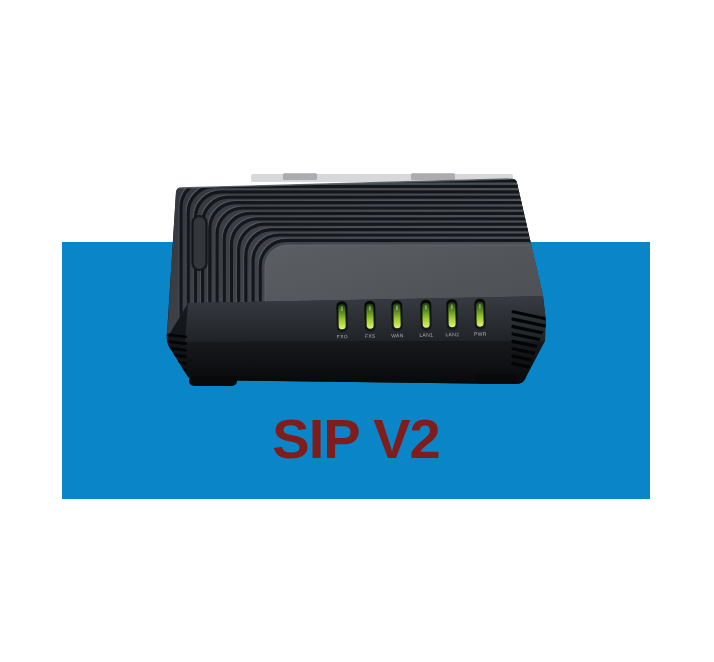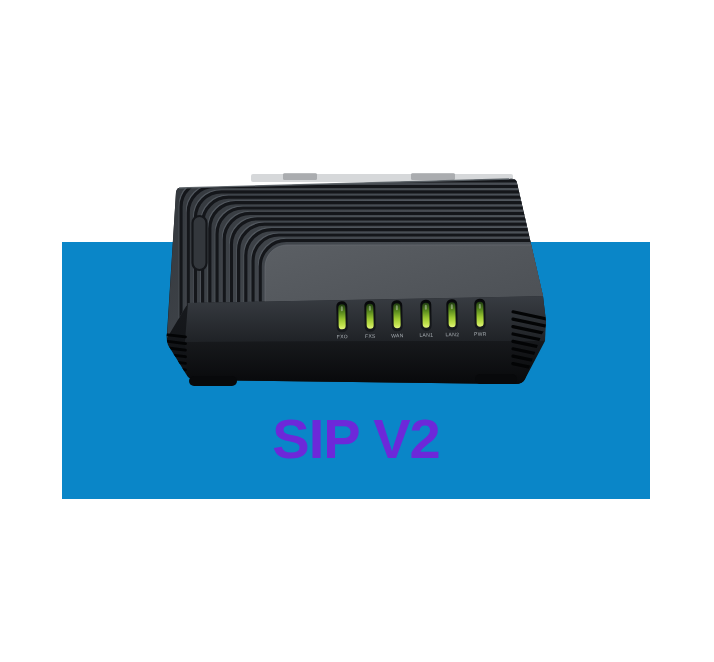--- a/index.html
+++ b/index.html
@@ -19,21 +19,21 @@
   }
   .product-title {
     position: absolute;
     left: 62px; top: 411px;
     width: 588px;
     text-align: center;
     font-size: 56px;
     line-height: 1;
     font-weight: bold;
     letter-spacing: -1px;
-    color: #6d28d9;
+    color: #7f1d1d;
     user-select: none;
   }
   .device-svg {
     position: absolute;
     left: 163px; top: 166px;
     width: 420px; height: 232px;
   }
   .led-label {
     font-family: "Liberation Sans", sans-serif;
     font-size: 5px;

